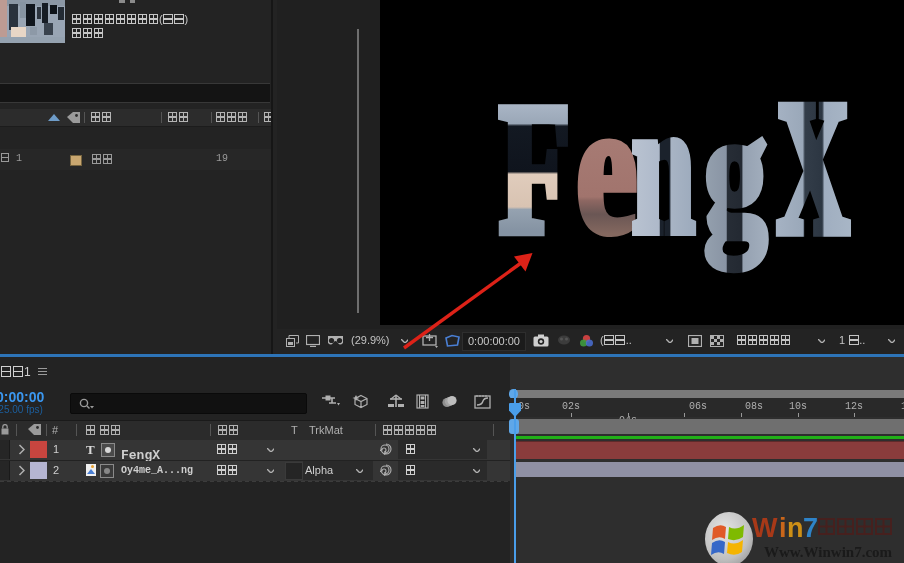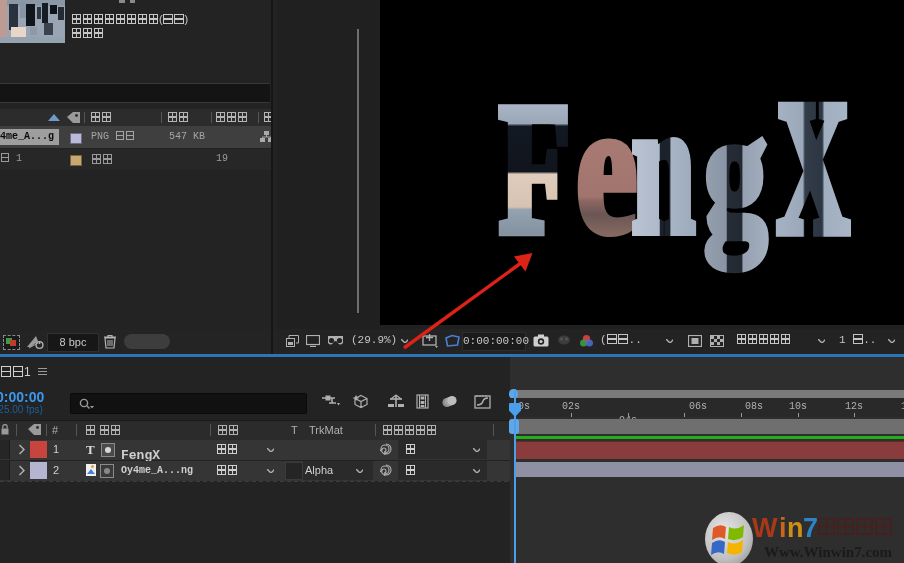--- a/index.html
+++ b/index.html
@@ -50,60 +50,28 @@
   <div class="sep" style="left:84px;top:3px;height:11px;"></div>
   <div class="ab" style="left:90px;top:2px;"><i class="hz"></i><i class="hz"></i></div>
   <div class="sep" style="left:161px;top:3px;height:11px;"></div>
   <div class="ab" style="left:167px;top:2px;"><i class="hz"></i><i class="hz"></i></div>
   <div class="sep" style="left:211px;top:3px;height:11px;"></div>
   <div class="ab" style="left:215px;top:2px;"><i class="hz"></i><i class="hz"></i><i class="hz"></i></div>
   <div class="sep" style="left:258px;top:3px;height:11px;"></div>
   <div class="ab" style="left:263px;top:2px;"><i class="hz"></i></div>
 </div>
 
-<div class="ab" style="left:0;top:126px;width:271px;height:22px;background:#3f3f3f;">
-  <div class="ab mono" style="left:0;top:3px;width:59px;height:16px;background:#9e9e9e;color:#0a0a0a;font-weight:bold;font-size:10px;line-height:16px;">4me_A...g</div>
-  <div class="ab" style="left:70px;top:7px;width:10px;height:9px;background:#b9b9d8;border:1px solid #6a6a80;"></div>
-  <div class="ab mono" style="left:91px;top:5px;font-size:10px;color:#a4a4a4;">PNG <i class="hz"></i><i class="hz"></i></div>
-  <div class="ab mono" style="left:169px;top:5px;font-size:10px;color:#a4a4a4;">547 KB</div>
-  <svg class="ab" style="left:260px;top:4px;" width="13" height="13" viewBox="0 0 13 13">
-        <g fill="#aaa">
-          <rect x="4" y="1" width="5" height="4"></rect>
-          <rect x="0" y="8" width="5" height="4"></rect>
-          <rect x="8" y="8" width="5" height="4"></rect>
-        </g>
-        <path d="M6.5 5 V7 M2.5 8 V7 H10.5 V8" stroke="#aaa" fill="none"></path>
-      </svg>
-</div>
 
 <div class="ab" style="left:0;top:149px;width:271px;height:21px;background:#272727;">
   <div class="ab mono" style="left:0;top:4px;font-size:10px;color:#9a9a9a;"><i class="hz"></i> 1</div>
   <div class="ab" style="left:70px;top:6px;width:10px;height:9px;background:#c9a770;border:1px solid #76643f;"></div>
   <div class="ab" style="left:91px;top:4px;font-size:11px;color:#9a9a9a;"><i class="hz"></i><i class="hz"></i></div>
   <div class="ab mono" style="left:216px;top:4px;font-size:10px;color:#9a9a9a;">19</div>
 </div>
 
-<div class="ab" style="left:0;top:330px;width:277px;height:24px;background:#242424;">
-  <div class="ab" style="left:3px;top:5px;width:15px;height:13px;border:1px dashed #8a8a8a;background:#1a1a1a;">
-    <div class="ab" style="left:2px;top:2px;width:6px;height:6px;background:#3f9b3f;"></div>
-    <div class="ab" style="left:6px;top:4px;width:6px;height:6px;background:#c23b2e;"></div>
-  </div>
-  <svg class="ab" style="left:26px;top:4px;" width="18" height="16" viewBox="0 0 18 16">
-        <path d="M1 13 L10 2 L12 7 L5 13 Z" fill="#9a9a9a"></path>
-        <path d="M3 14 L12 9" stroke="#9a9a9a"></path>
-        <circle cx="13.5" cy="11" r="3.4" fill="none" stroke="#b0b0b0" stroke-width="1.4"></circle>
-        <path d="M13.5 7 v3" stroke="#b0b0b0" stroke-width="1.6"></path>
-      </svg>
-  <div class="ab" style="left:47px;top:3px;width:50px;height:17px;background:#171717;border:1px solid #303030;color:#c8c8c8;font-size:11px;text-align:center;line-height:16px;">8 bpc</div>
-  <svg class="ab" style="left:103px;top:4px;" width="14" height="15" viewBox="0 0 14 15">
-        <path d="M2 4 h10 l-1 10 h-8 Z M1 3 h12 M5 3 V1.5 h4 V3" fill="none" stroke="#b4b4b4" stroke-width="1.2"></path>
-        <path d="M5 6 v6 M7 6 v6 M9 6 v6" stroke="#b4b4b4" stroke-width="1"></path>
-      </svg>
-  <div class="ab" style="left:124px;top:4px;width:46px;height:15px;background:#3d3d3d;border-radius:8px;"></div>
-</div>
 
 <div class="ab" style="left:277px;top:0;width:627px;height:355px;background:#202020;"></div>
 <div class="ab" style="left:271px;top:0;width:2px;height:355px;background:#161616;"></div>
 
 <div class="ab" style="left:357px;top:29px;width:2px;height:284px;background:#6e6e6e;"></div>
 
 <div class="ab" style="left:380px;top:0;width:524px;height:325px;background:#000;"></div>
 
 <svg class="ab" style="left:380px;top:0;" width="524" height="325" viewBox="0 0 524 325">
 <defs>
@@ -156,21 +124,21 @@
 <text id="LG" transform="translate(324,231) scale(1,1.38)" font-size="126" fill="url(#gG)" stroke="url(#gG)" stroke-width="6">g</text>
 <text id="LX" transform="translate(397,231) scale(1,1.89)" font-size="100" fill="url(#gX)" stroke="url(#gX)" stroke-width="6">X</text>
 </g>
 </svg>
 
 <svg class="ab" style="left:380px;top:230px;z-index:30;" width="180" height="125" viewBox="0 0 180 125">
  <line x1="24" y1="118" x2="141" y2="33" stroke="#dd2218" stroke-width="3.4"></line>
  <path d="M152.5 23 L134 26.5 L145.5 41.5 Z" fill="#dd2218"></path>
 </svg>
 
-<div class="ab" style="left:277px;top:329px;width:627px;height:25px;background:#232323;font-size:11px;color:#c4c4c4;font-family:Liberation Mono, monospace;">
+<div class="ab" style="left:277px;top:329px;width:627px;height:25px;background:#232323;font-size:11px;color:#c4c4c4;">
 
   <svg class="ab" style="left:9px;top:6px;" width="13" height="12" viewBox="0 0 13 12">
         <rect x="0.5" y="3.5" width="8" height="8" fill="none" stroke="#b0b0b0"></rect>
         <path d="M3 3 V0.5 H12.5 V8 H10" fill="none" stroke="#b0b0b0"></path>
         <rect x="2" y="7" width="5" height="3" fill="#b0b0b0"></rect>
       </svg>
 
   <svg class="ab" style="left:29px;top:6px;" width="14" height="12" viewBox="0 0 14 12">
         <rect x="0.5" y="0.5" width="13" height="9" fill="none" stroke="#b0b0b0" stroke-width="1.2"></rect>
         <path d="M4 11.5 h6" stroke="#b0b0b0" stroke-width="1.4"></path>

